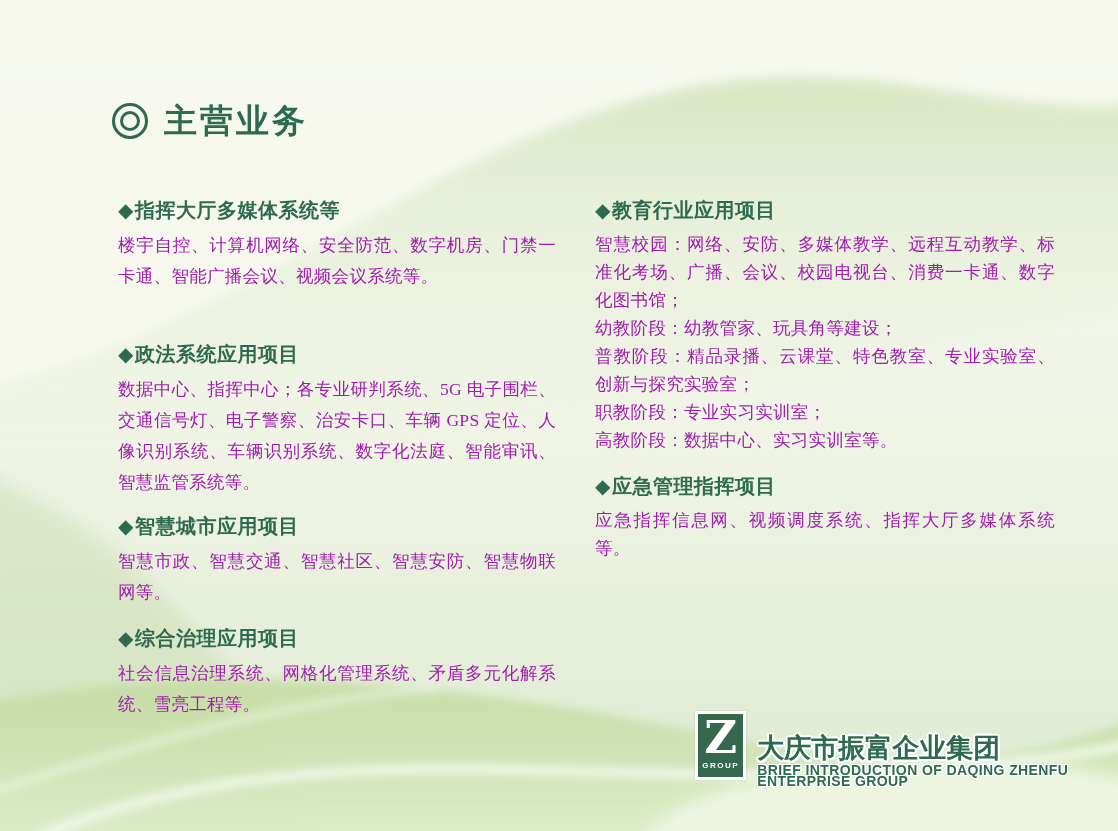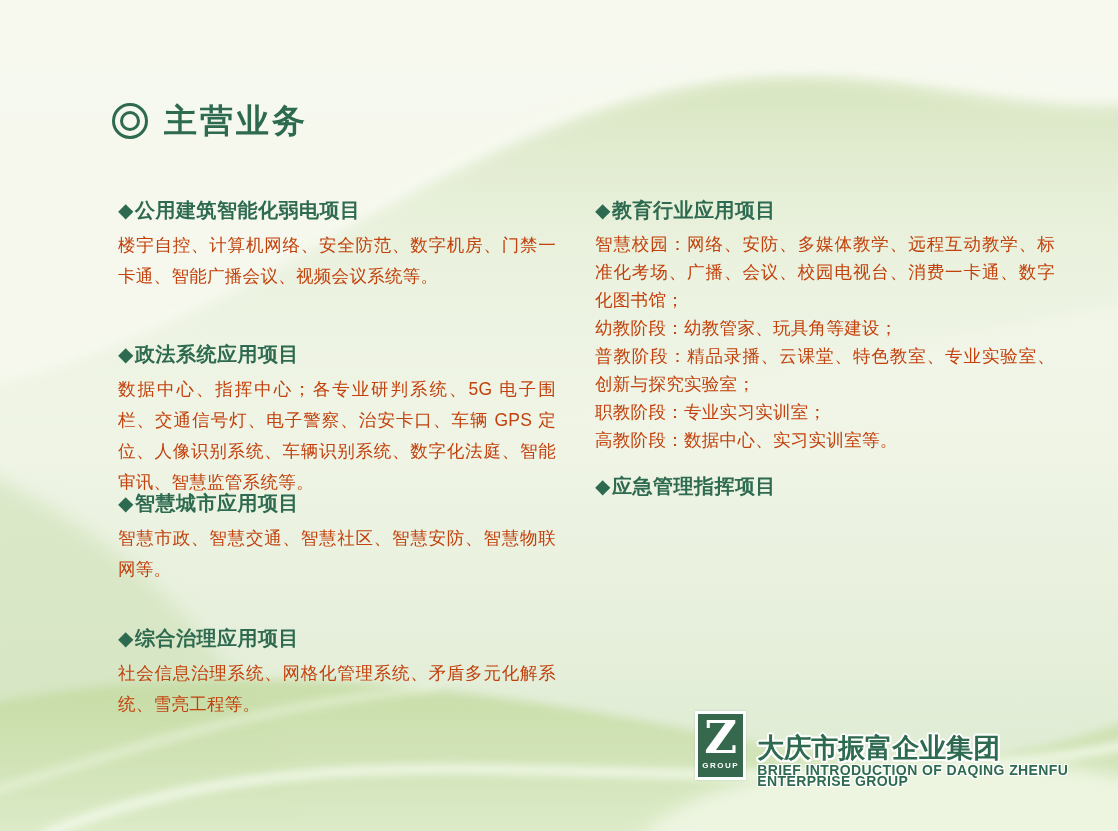--- a/index.html
+++ b/index.html
@@ -17,22 +17,22 @@
         display:flex;align-items:center;justify-content:center;}
   .ring-inner{width:14px;height:14px;border:3px solid #2d6a50;border-radius:50%;}
   .page-title{margin:0;font-size:33px;font-weight:bold;color:#2d6a50;letter-spacing:3px;line-height:1.1;}
 
   
   .sec{position:absolute;}
   .sec.left{left:118px;width:438px;}
   .sec.right{left:595px;width:460px;}
   .sec-h{margin:0 0 7px 0;font-size:20px;line-height:26px;font-weight:bold;color:#2d6a50;letter-spacing:0.5px;}
   .diamond{margin-right:1px;}
-  .sec-b{margin:0;font-size:17.5px;color:#c2410c;text-align:justify;text-align-last:left;
-         white-space:pre-line;letter-spacing:0.3px;}
+  .sec-b{margin:0;font-size:17.5px;color:#a21caf;text-align:justify;text-align-last:left;
+         white-space:pre-line;letter-spacing:0.3px;font-family:Liberation Serif, serif;}
   .lh31{line-height:31px;}
   .lh28{line-height:28px;}
 
   
   .brand{position:absolute;left:695px;top:711px;display:flex;align-items:flex-start;gap:11px;}
   .logo{width:56px;height:63px;background:#35684c;border:3px solid #ffffff;
         box-shadow:0 0 2px rgba(90,110,90,0.25);display:flex;flex-direction:column;
         align-items:center;justify-content:flex-start;}
   .logo-z{font-family:"DejaVu Serif","Liberation Serif",serif;font-weight:bold;color:#ffffff;
           font-size:45px;line-height:46px;margin-top:1px;}
@@ -91,50 +91,51 @@
   </svg>
 
   <header class="title-block">
     <span class="ring">
       <span class="ring-inner"></span>
     </span>
     <h1 class="page-title">主营业务</h1>
   </header>
 
   <section class="sec left" style="top:197px">
-    <h2 class="sec-h"><span class="diamond">◆</span><span>公用建筑智能化弱电项目</span></h2>
+    <h2 class="sec-h"><span class="diamond">◆</span><span>指挥大厅多媒体系统等</span></h2>
     <p class="sec-b lh31">楼宇自控、计算机网络、安全防范、数字机房、门禁一卡通、智能广播会议、视频会议系统等。</p>
   </section>
 
   <section class="sec left" style="top:341px">
     <h2 class="sec-h"><span class="diamond">◆</span><span>政法系统应用项目</span></h2>
     <p class="sec-b lh31">数据中心、指挥中心；各专业研判系统、5G 电子围栏、交通信号灯、电子警察、治安卡口、车辆 GPS 定位、人像识别系统、车辆识别系统、数字化法庭、智能审讯、智慧监管系统等。</p>
   </section>
 
-  <section class="sec left" style="top:490px">
+  <section class="sec left" style="top:513px">
     <h2 class="sec-h"><span class="diamond">◆</span><span>智慧城市应用项目</span></h2>
     <p class="sec-b lh31">智慧市政、智慧交通、智慧社区、智慧安防、智慧物联网等。</p>
   </section>
 
   <section class="sec right" style="top:197px">
     <h2 class="sec-h"><span class="diamond">◆</span><span>教育行业应用项目</span></h2>
     <p class="sec-b lh28">智慧校园：网络、安防、多媒体教学、远程互动教学、标准化考场、广播、会议、校园电视台、消费一卡通、数字化图书馆；
 幼教阶段：幼教管家、玩具角等建设；
 普教阶段：精品录播、云课堂、特色教室、专业实验室、创新与探究实验室；
 职教阶段：专业实习实训室；
 高教阶段：数据中心、实习实训室等。</p>
   </section>
 
   <section class="sec left" style="top:625px">
     <h2 class="sec-h"><span class="diamond">◆</span><span>综合治理应用项目</span></h2>
     <p class="sec-b lh31">社会信息治理系统、网格化管理系统、矛盾多元化解系统、雪亮工程等。</p>
   </section>
 
   <section class="sec right" style="top:473px">
     <h2 class="sec-h"><span class="diamond">◆</span><span>应急管理指挥项目</span></h2>
+    <p class="sec-b lh28">应急指挥信息网、视频调度系统、指挥大厅多媒体系统等。</p>
   </section>
 
   <div class="brand">
     <div class="logo">
       <div class="logo-z">Z</div>
       <div class="logo-cap">GROUP</div>
     </div>
     <div class="brand-text">
       <div class="brand-cn">大庆市振富企业集团</div>
       <div class="brand-en">BRIEF INTRODUCTION OF DAQING ZHENFU ENTERPRISE GROUP</div>

